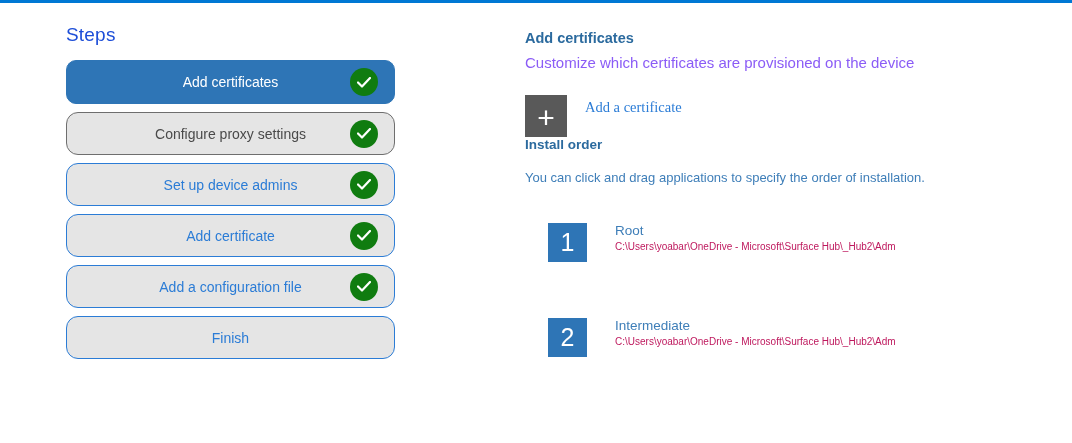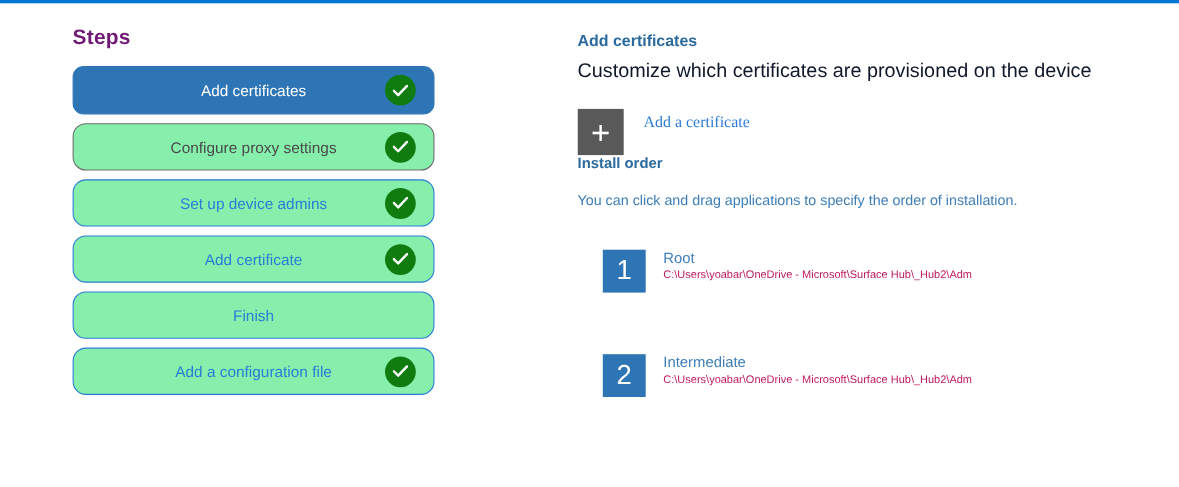--- a/index.html
+++ b/index.html
@@ -13,30 +13,30 @@
     position: absolute; top: 0; left: 0;
     width: 1072px; height: 3px;
     background: #0078d4;
   }
 
   
   .steps-panel {
     position: absolute; left: 66px; top: 24px; width: 329px;
   }
   .steps-title {
-    color: #701a75; font-size: 19px; font-weight: bold;
+    color: #1d4ed8; font-size: 19px; font-weight: normal;
     margin-bottom: 14px; letter-spacing: 0.2px;
   }
   .step-btn {
     position: relative;
     width: 329px; height: 43px;
     margin-bottom: 8px;
     border: 1px solid #2b7cd6;
     border-radius: 12px;
-    background: #86efac;
+    background: #e5e5e5;
     display: flex; align-items: center; justify-content: center;
     cursor: pointer;
   }
   .step-btn .step-label {
     color: #2b7cd6; font-size: 14px;
     max-width: 240px; overflow: hidden; white-space: nowrap;
   }
   .step-btn.active {
     background: #2e75b6; border-color: #2e75b6; height: 44px;
     border-radius: 10px;
@@ -55,21 +55,21 @@
 
   
   .content {
     position: absolute; left: 525px; top: 30px; width: 547px;
     overflow: hidden;
   }
   .content-title {
     color: #2b6a9e; font-size: 14.5px; font-weight: bold;
   }
   .content-subtitle {
-    color: #0f172a; font-size: 18px; margin-top: 8px;
+    color: #8b5cf6; font-size: 15px; margin-top: 8px;
   }
   .add-cert-row {
     margin-top: 24px;
     display: flex; align-items: flex-start;
     cursor: pointer; width: 230px;
   }
   .plus-square {
     width: 42px; height: 42px; background: #595959;
     display: flex; align-items: center; justify-content: center;
     flex: none;
@@ -94,21 +94,21 @@
     margin-left: 23px; cursor: grab;
   }
   .install-item.first { margin-top: 38px; }
   .install-item.second { margin-top: 56px; }
   .num-square {
     width: 39px; height: 39px; background: #2e75b6;
     display: flex; align-items: center; justify-content: center;
     flex: none;
   }
   .num-square span { color: #ffffff; font-size: 25px; font-weight: 400; }
-  .item-text { margin-left: 16px; overflow: hidden; }
+  .item-text { margin-left: 28px; overflow: hidden; }
   .item-name { color: #3e7eb8; font-size: 13.5px; white-space: nowrap; }
   .item-path { color: #be185d; font-size: 10px; white-space: nowrap; margin-top: 3px; }
 </style>
 </head>
 <body>
 
 <div class="topbar"></div>
 
 <div class="steps-panel">
   <div class="steps-title">Steps</div>
@@ -144,31 +144,31 @@
   <div class="step-btn">
     <span class="step-label">Add certificate</span>
     <span class="check-circle">
       <svg width="14" height="11" viewBox="0 0 14 11">
           <path d="M1 5.5 L5 9.5 L13 1" stroke="#ffffff" stroke-width="2.2" fill="none" stroke-linecap="round" stroke-linejoin="round"></path>
         </svg>
     </span>
   </div>
 
   <div class="step-btn">
+    <span class="step-label">Add a configuration file</span>
+    <span class="check-circle">
+      <svg width="14" height="11" viewBox="0 0 14 11">
+          <path d="M1 5.5 L5 9.5 L13 1" stroke="#ffffff" stroke-width="2.2" fill="none" stroke-linecap="round" stroke-linejoin="round"></path>
+        </svg>
+    </span>
+  </div>
+
+  <div class="step-btn">
     <span class="step-label">Finish</span>
 
-  </div>
-
-  <div class="step-btn">
-    <span class="step-label">Add a configuration file</span>
-    <span class="check-circle">
-      <svg width="14" height="11" viewBox="0 0 14 11">
-          <path d="M1 5.5 L5 9.5 L13 1" stroke="#ffffff" stroke-width="2.2" fill="none" stroke-linecap="round" stroke-linejoin="round"></path>
-        </svg>
-    </span>
   </div>
 </div>
 
 <div class="content">
   <div class="content-title">Add certificates</div>
   <div class="content-subtitle">Customize which certificates are provisioned on the device</div>
 
   <div class="add-cert-row">
     <span class="plus-square">
         <span class="plus-glyph">+</span>

